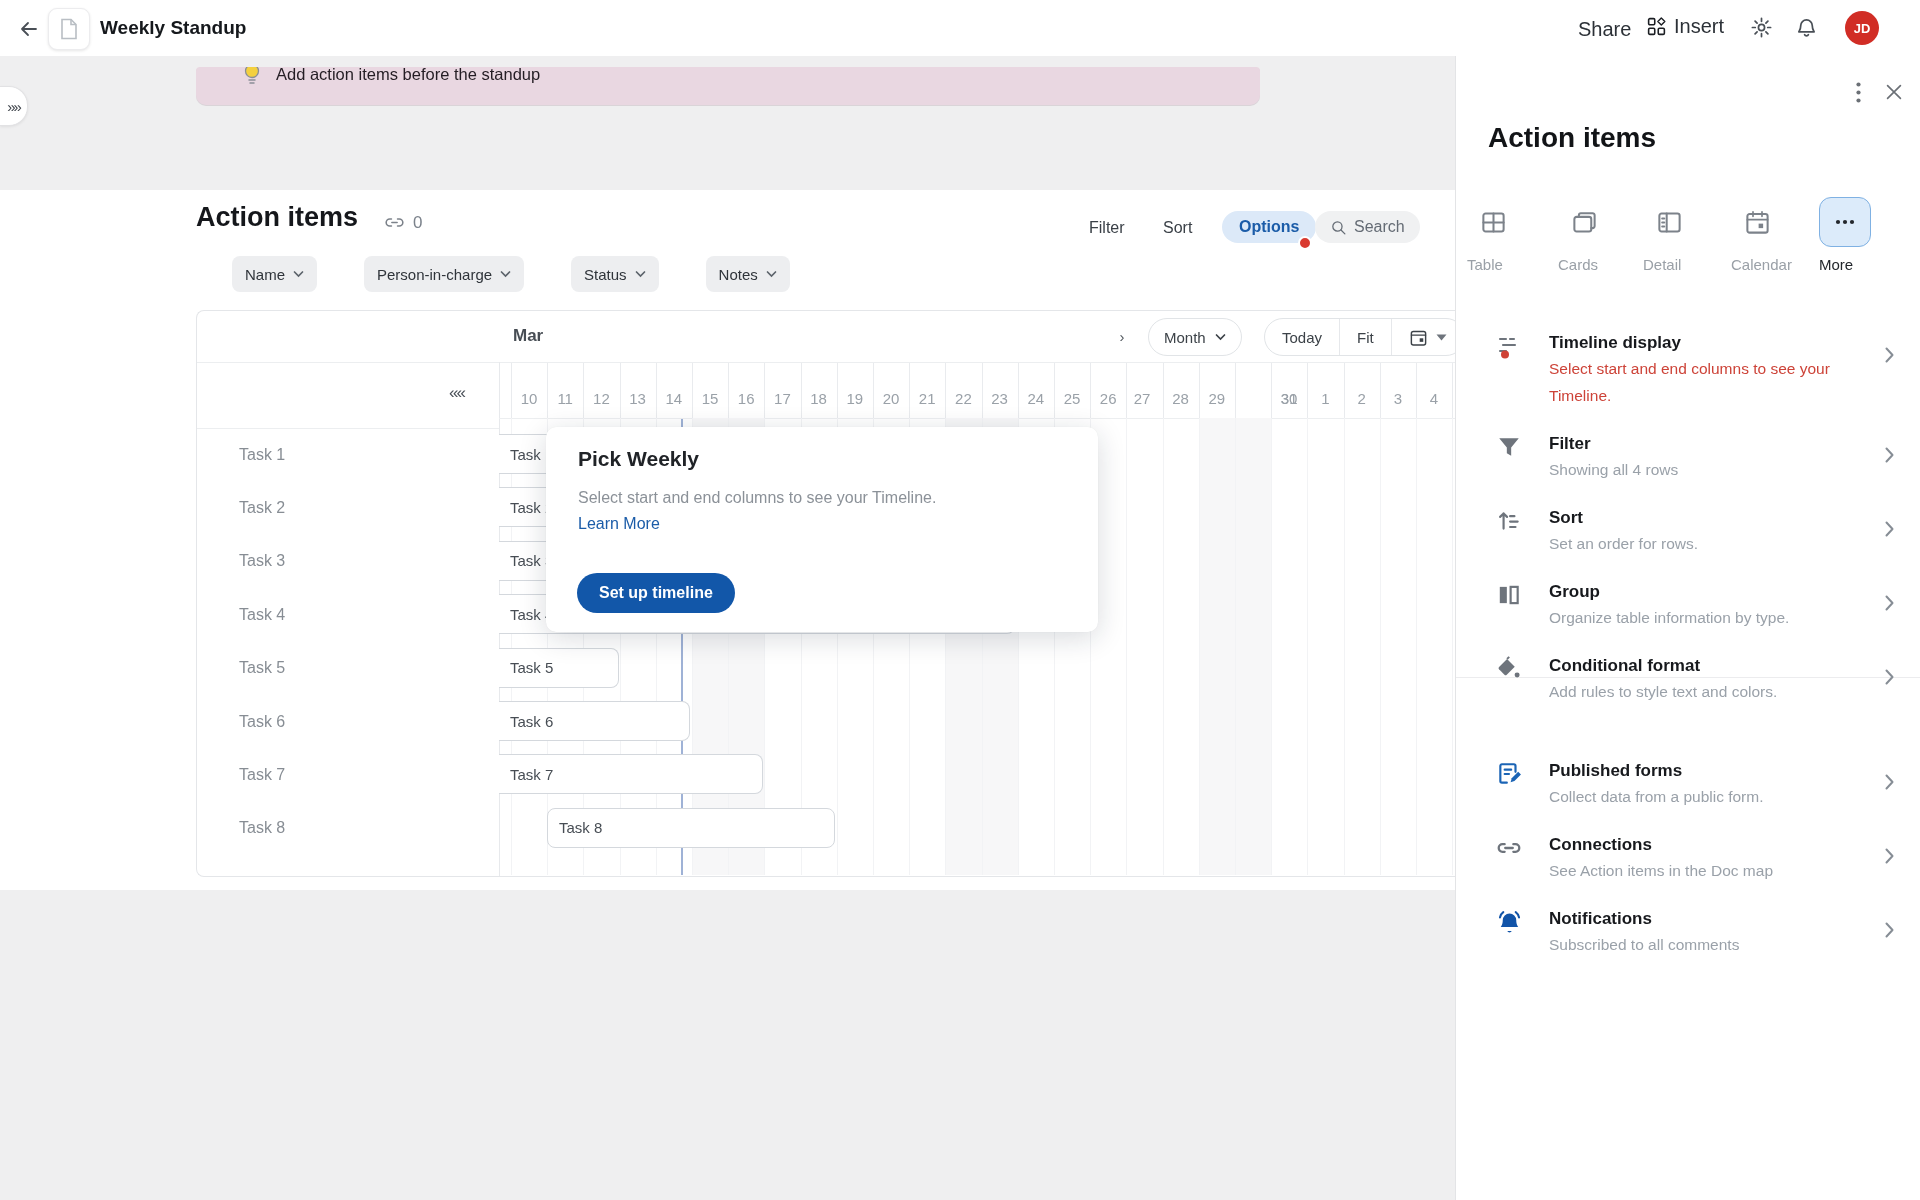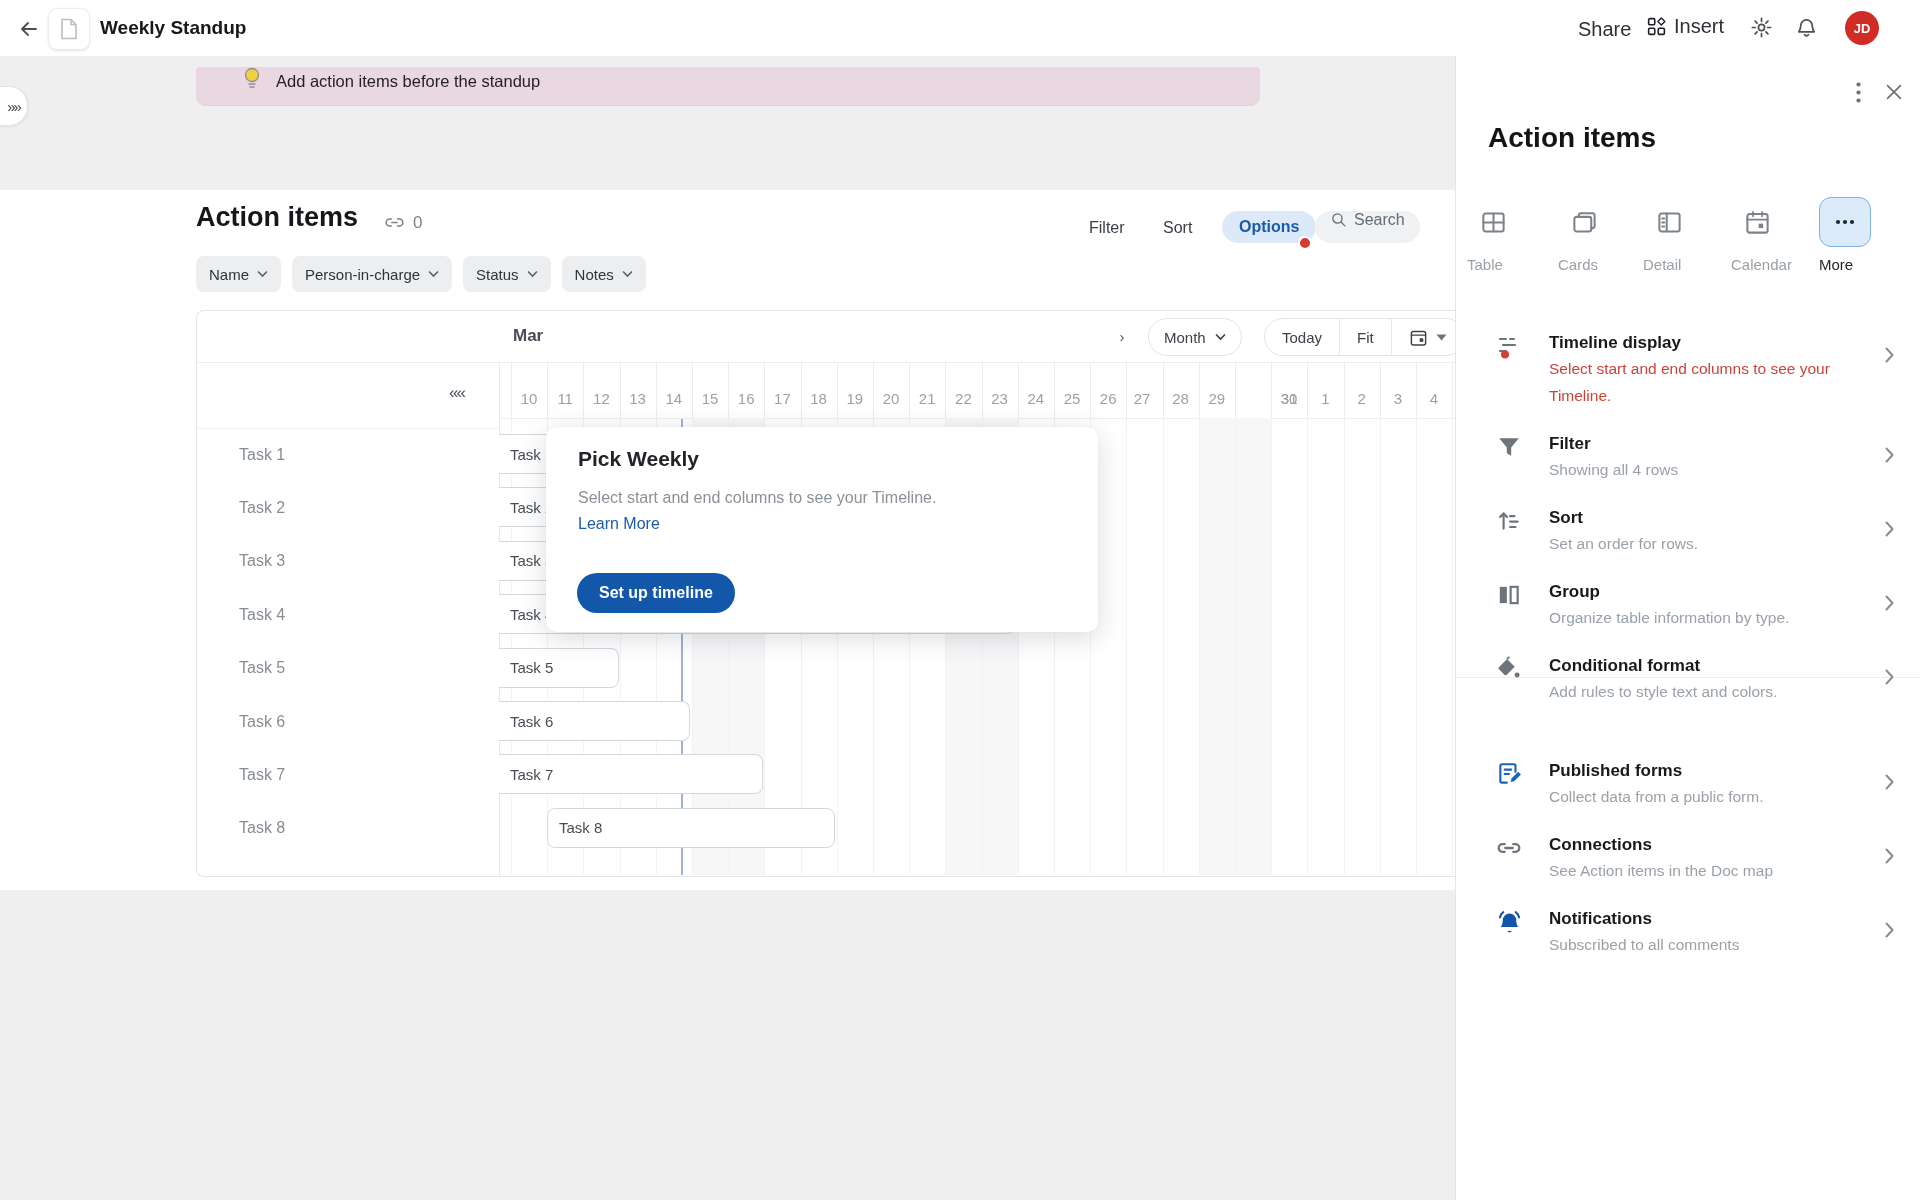--- a/index.html
+++ b/index.html
@@ -17,41 +17,41 @@
   #share{left:1578px;top:18px;}
   #insert{left:1646px;top:15px;display:flex;align-items:center;gap:7px;cursor:pointer;}
   #gear{left:1750px;top:16px;} #bell{left:1795px;top:16px;}
   .tb-icon{width:24px;height:24px;color:#494f56;cursor:pointer;}
   #avatar{left:1845px;top:11px;width:34px;height:34px;border-radius:50%;background:#d12d25;color:#fff;
     font-size:13px;font-weight:bold;display:flex;align-items:center;justify-content:center;cursor:pointer;}
   
   #main{left:0;top:56px;width:1455px;height:1144px;background:#efeff0;}
   #banner{left:196px;top:11px;width:1064px;height:38px;background:#e9d7e1;border-radius:4px 4px 10px 10px;
     overflow:hidden;box-shadow:0 1px 0 rgba(120,90,110,.18);}
-  #banner-inner{position:absolute;left:0;top:-10px;height:34px;display:flex;align-items:flex-end;padding-left:46px;gap:14px;}
+  #banner-inner{position:absolute;left:0;top:-10px;height:34px;display:flex;align-items:center;padding-left:46px;gap:14px;}
   #banner-text{font-size:16.5px;font-weight:500;color:#241d24;}
   #expand-tab{left:0;top:30px;width:27px;height:38px;background:#fff;border:1px solid #e2e2e4;border-left:none;
     border-radius:0 19px 19px 0;box-shadow:0 1px 3px rgba(0,0,0,.07);display:flex;align-items:center;justify-content:center;
     color:#3f444b;font-size:15px;letter-spacing:-2px;cursor:pointer;}
   #white-section{left:0;top:134px;width:1455px;height:700px;background:#fff;}
   
   #tbl-title{left:196px;top:12px;font-size:27px;font-weight:bold;color:#15171b;}
   #link-wrap{left:384px;top:22px;display:flex;align-items:center;gap:8px;color:#7c828a;}
   #link-count{font-size:17px;color:#7b828b;}
   .ghost-btn{font-size:16px;color:#3a4047;cursor:pointer;}
   #btn-filter{left:1089px;top:29px;} #btn-sort{left:1163px;top:29px;}
   #btn-options{left:1222px;top:21px;height:32px;padding:0 17px;background:#dce9f8;border-radius:17px;
     display:flex;align-items:center;font-size:16px;font-weight:bold;color:#1b5ca8;cursor:pointer;}
   #options-dot{left:1298px;top:46px;width:10px;height:10px;border-radius:50%;background:#d93a30;border:2px solid #fff;}
   #btn-search{left:1315px;top:21px;height:32px;padding:0 15px;background:#f0f1f2;border-radius:17px;
-    display:flex;align-items:flex-start;gap:7px;font-size:16px;color:#646b74;cursor:pointer;}
+    display:flex;align-items:center;gap:7px;font-size:16px;color:#646b74;cursor:pointer;}
   
   #chips{left:196px;top:66px;display:flex;gap:11px;}
   .chip{height:36px;background:#edeef0;border-radius:8px;padding:0 13px;display:flex;align-items:center;gap:8px;
-    font-size:15px;font-weight:500;color:#2f343a;cursor:pointer;}
+    font-size:15px;font-weight:500;color:#2f343a;cursor:pointer;margin-left:36px;}
   .chip svg{color:#5c636b;}
   
   #card{left:196px;top:120px;width:1259px;height:565px;background:#fff;border:1px solid #e4e6e9;border-right:none;
     border-radius:8px 0 0 8px;}
   #ctrl-row{left:0;top:0;width:100%;height:51px;border-bottom:1px solid #eceef0;}
   #month-lbl{left:316px;top:15px;font-size:17px;font-weight:600;color:#474d54;}
   #nav-next{left:914px;top:14px;width:22px;height:22px;color:#52585f;font-size:15px;display:flex;align-items:center;justify-content:center;cursor:pointer;}
   #zoom-pill{left:951px;top:7px;height:36px;padding:0 15px;border:1px solid #e1e4e7;border-radius:19px;
     display:flex;align-items:center;gap:9px;font-size:15px;color:#3c4248;cursor:pointer;background:#fff;}
   #tf-group{left:1067px;top:7px;height:36px;border:1px solid #e1e4e7;border-radius:19px;display:flex;align-items:stretch;background:#fff;}

